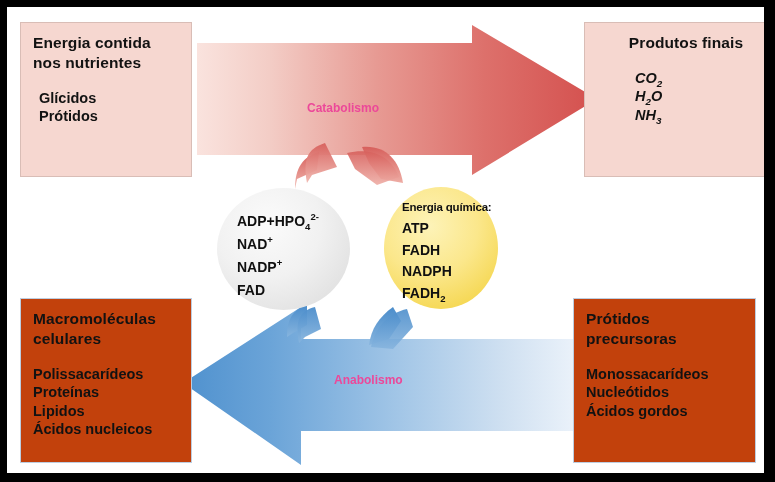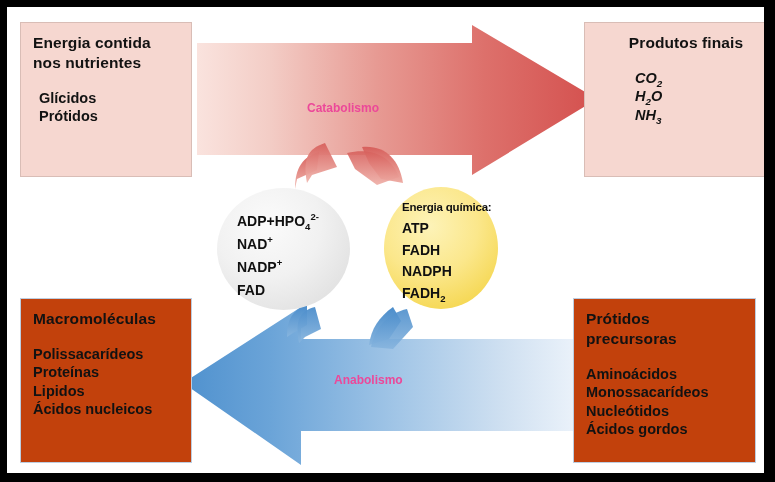--- a/index.html
+++ b/index.html
@@ -227,36 +227,36 @@
       <div class="list center-ish">
         <div>CO<sub>2</sub></div>
         <div>H<sub>2</sub>O</div>
         <div>NH<sub>3</sub></div>
       </div>
     </div>
 
     <div id="box-macro" class="box blue">
       <div class="head">
         <div>Macromoléculas</div>
+        <div>celulares</div>
       </div>
       <div class="list">
         <div>Polissacarídeos</div>
         <div>Proteínas</div>
         <div>Lipidos</div>
         <div>Ácidos nucleicos</div>
       </div>
     </div>
 
     <div id="box-precursor" class="box blue">
       <div class="head">
         <div>Prótidos</div>
         <div>precursoras</div>
       </div>
       <div class="list">
-        <div>Aminoácidos</div>
         <div>Monossacarídeos</div>
         <div>Nucleótidos</div>
         <div>Ácidos gordos</div>
       </div>
     </div>
 
   </div>
 </div>
 
 </body></html>

